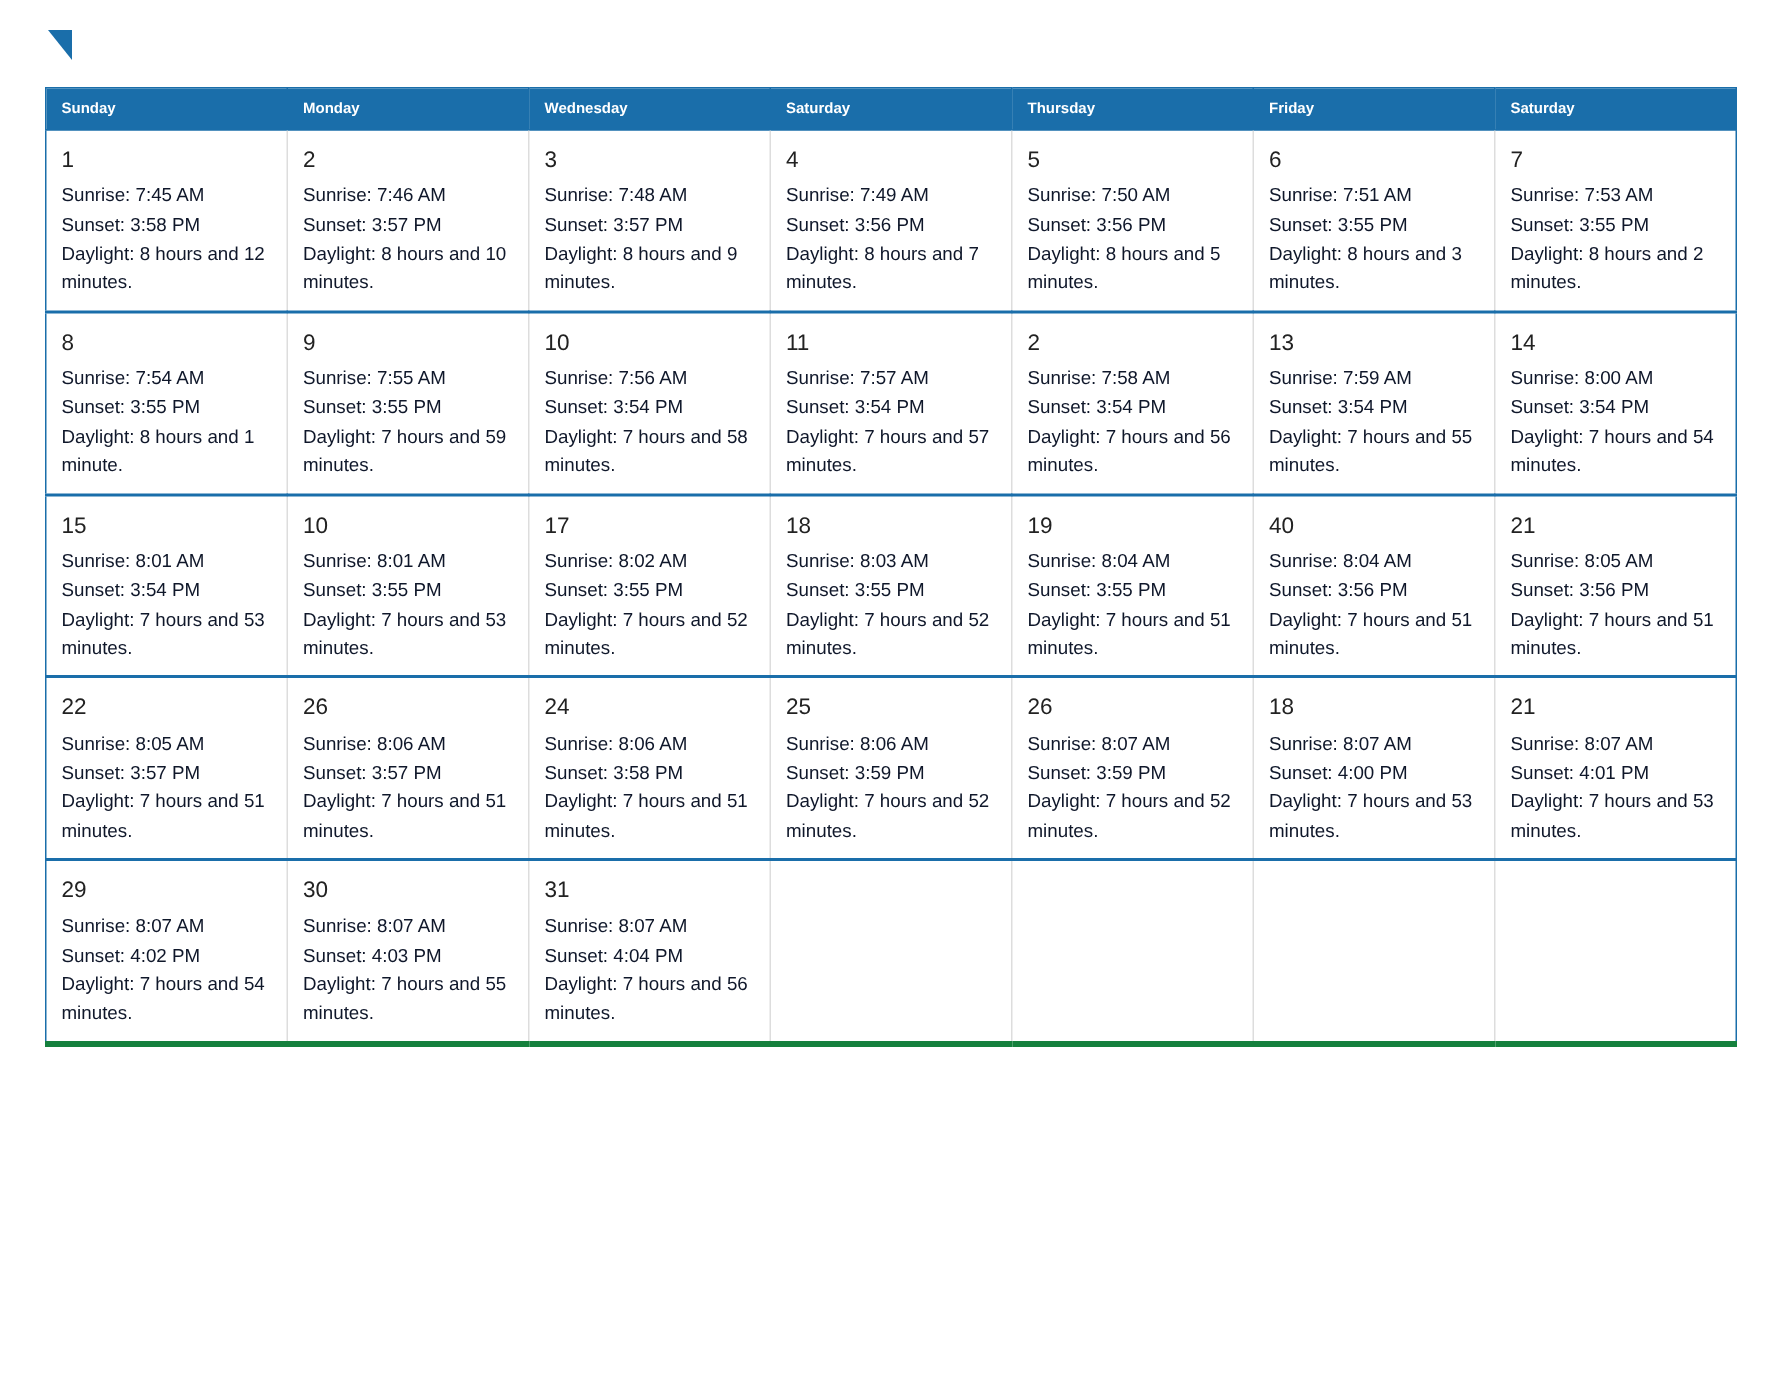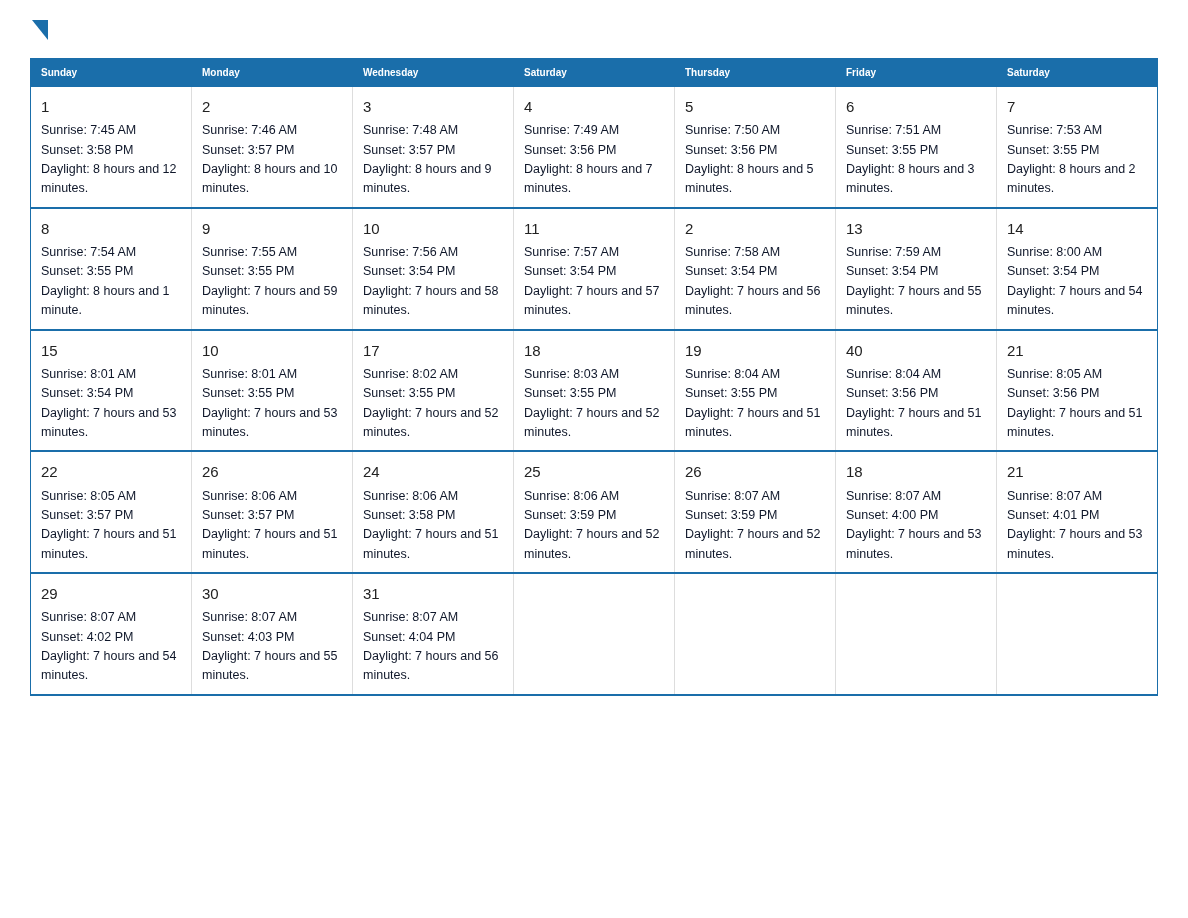--- a/index.html
+++ b/index.html
@@ -90,21 +90,21 @@
       color: #222;
       display: block;
       margin-bottom: 3px;
     }
     .day-info {
       font-size: 12.5px;
       color: #0f172a;
       line-height: 1.55;
     }
     tbody tr:last-child td {
-      border-bottom: 1px solid #15803d;
+      border-bottom: 4px solid #15803d;
     }
   </style>
 </head>
 <body>
 
 <div class="header">
   <div class="logo">
     <div class="logo-top">
       <span class="logo-general"></span>
       <span class="logo-triangle"></span>

